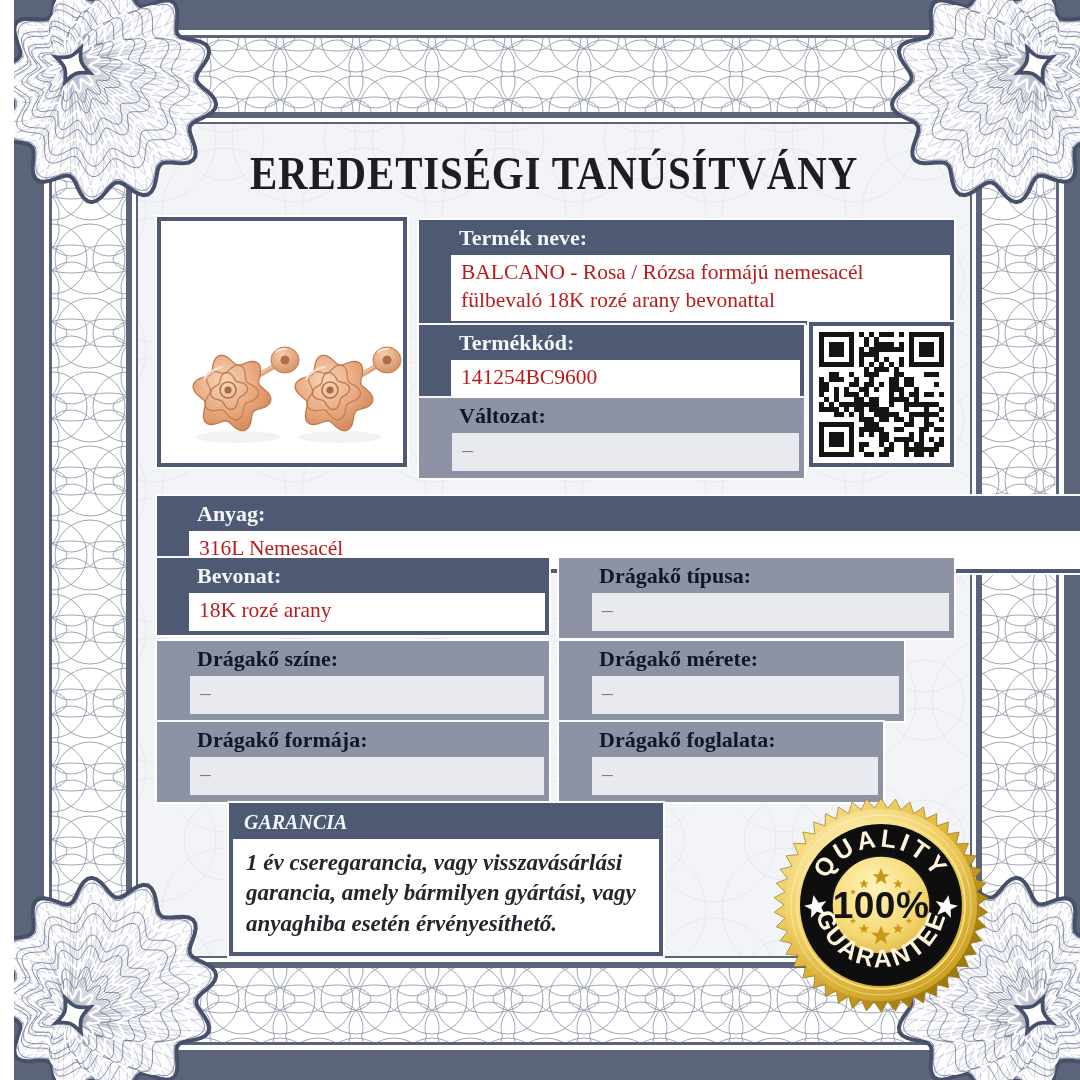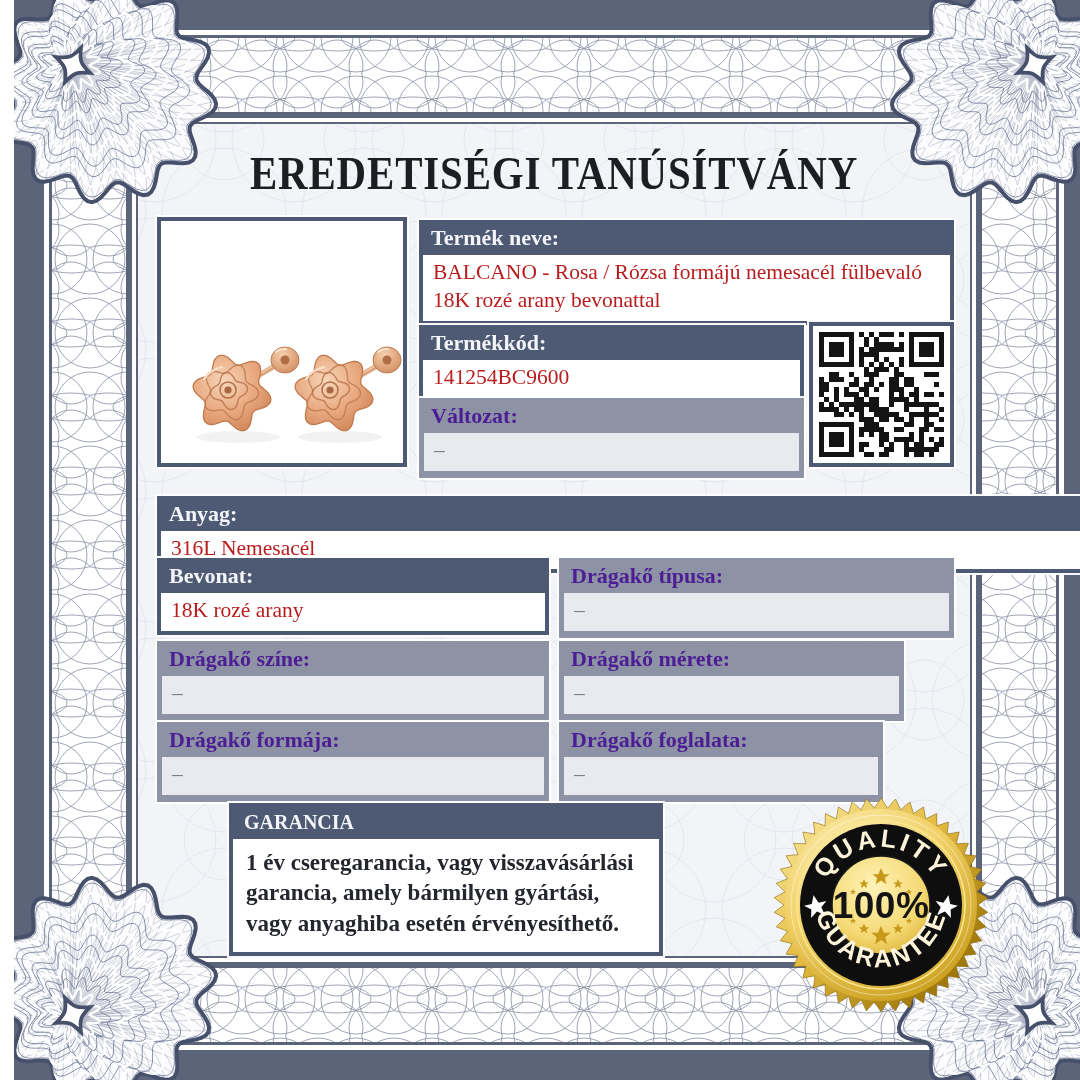--- a/index.html
+++ b/index.html
@@ -6,40 +6,40 @@
   .cert{position:relative;width:1080px;height:1080px;overflow:hidden;
         font-family:"Liberation Serif","DejaVu Serif",serif;background:#fff;margin-left:14px;}
   .bgframe{position:absolute;left:0;top:0;z-index:0;}
   .rosette{position:absolute;z-index:2;}
   .content{position:absolute;inset:0;z-index:3;}
 
   .title{position:absolute;left:0;right:0;top:146px;margin:0;text-align:center;
          font-size:47px;font-weight:bold;color:#1d1e23;letter-spacing:1px;
          transform:scaleX(.87);transform-origin:center;white-space:nowrap;}
 
-  .fbox{position:absolute;box-sizing:border-box;box-shadow:0 0 0 2px rgba(255,255,255,.95);}
+  .fbox{position:absolute;box-sizing:border-box;box-shadow:0 0 0 2px rgba(255,255,255,.95);padding-left:28px;}
   .fbox.active{background:#4e5a73;}
   .fbox.muted{background:#8d93a4;}
   .fbox .hd{color:#f3f5f8;font-weight:bold;font-size:22px;line-height:1;
             padding:7px 12px 6px;}
-  .fbox.muted .hd{color:#4c1d95;}
+  .fbox.muted .hd{color:#0f172a;}
   .fbox .val{background:#ffffff;margin:0 4px 4px 4px;padding:4px 10px 6px;
              font-size:21.5px;color:#b91c1c;line-height:1.3;}
   .fbox.muted .val{background:#e8eaef;color:#70768а;margin:0 5px 7px 5px;color:#737988;}
 
   .photo{position:absolute;left:143px;top:217px;width:250px;height:250px;
          box-sizing:border-box;border:4px solid #4e5a73;background:#fff;
          box-shadow:0 0 0 2px rgba(255,255,255,.95);}
   .qr{position:absolute;left:795px;top:322px;width:145px;height:145px;
       box-sizing:border-box;border:4px solid #4e5a73;background:#fff;padding:6px;
       box-shadow:0 0 0 2px rgba(255,255,255,.95);}
 
   .gbox{position:absolute;left:215px;top:803px;width:434px;box-sizing:border-box;
         border:4px solid #4e5a73;background:#fff;
-        box-shadow:0 0 0 2px rgba(255,255,255,.95);}
+        box-shadow:0 0 0 2px rgba(255,255,255,.95);font-style:italic;}
   .gbox .hd{background:#4e5a73;color:#f3f5f8;font-weight:bold;font-size:20px;
             padding:5px 11px 7px;line-height:1;}
   .gbox .txt{padding:9px 13px 13px;font-size:23px;font-weight:bold;color:#24262d;
              line-height:1.32;border-radius:6px;}
 
   .badge{position:absolute;left:757px;top:795px;z-index:5;}
   .badge text{font-family:"Liberation Sans","DejaVu Sans",sans-serif;font-weight:bold;}
 </style>
 </head>
 <body>

